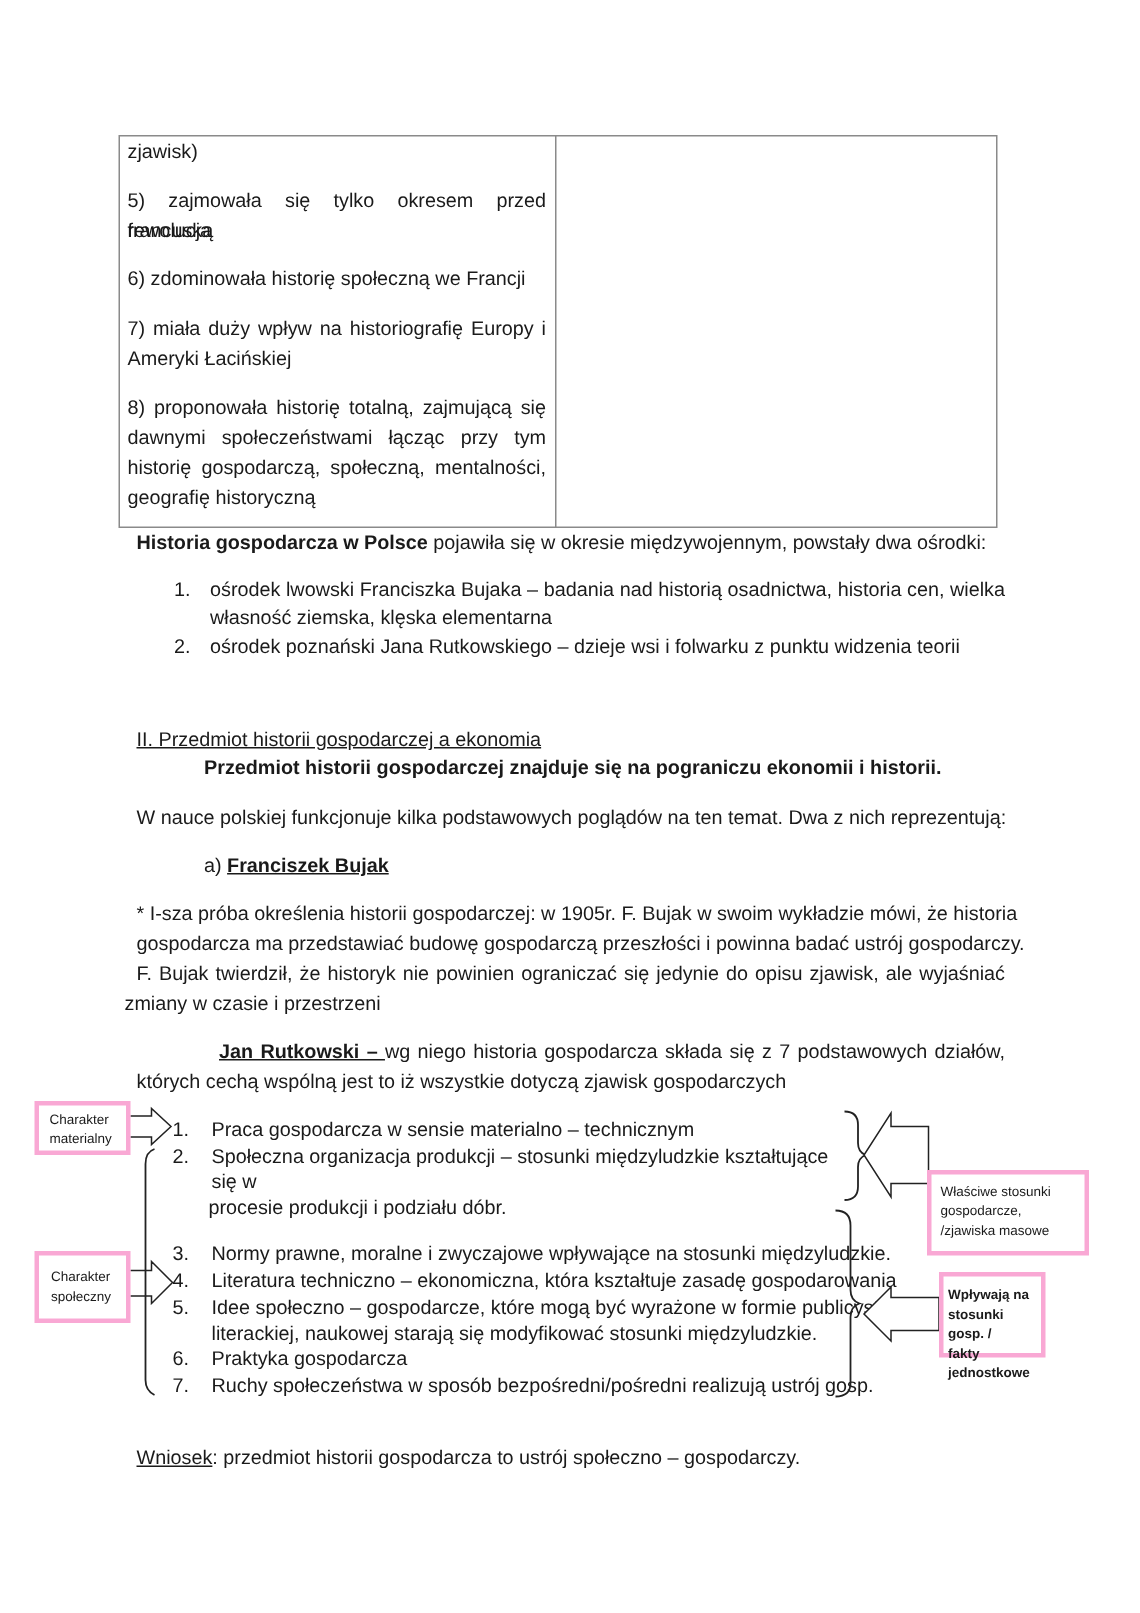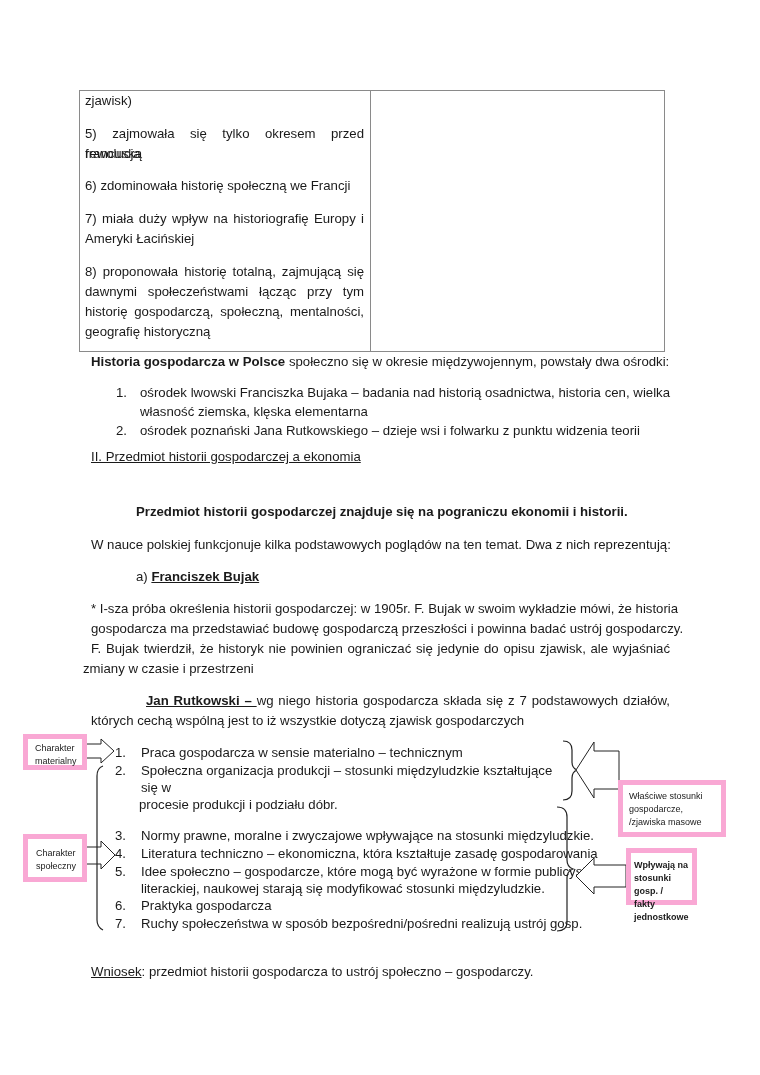--- a/index.html
+++ b/index.html
@@ -12,21 +12,21 @@
   .u { text-decoration: underline; }
 
   
   .tbl-outer { left: 79px; top: 90px; width: 586px; height: 262px; border: 1px solid #8a8a8a; }
   .tbl-divider { left: 370px; top: 90px; width: 1px; height: 262px; background: #8a8a8a; }
   .cell-line { left: 85px; width: 279px; font-size: 13.2px; line-height: 20px; }
   .cell-line.j { text-align: justify; text-align-last: justify; }
 
   .olnum { width: 20px; text-align: right; }
 
-  .box { border: 5px solid #f9a8d4; background: #fff; font-size: 9px; line-height: 13px; }
+  .box { border: 3px solid #f9a8d4; background: #fff; font-size: 9px; line-height: 13px; }
   svg { position: absolute; overflow: visible; }
 </style>
 </head>
 <body>
 
 <div class="abs tbl-outer"></div>
 <div class="abs tbl-divider"></div>
 <div class="abs" style="left:371px;top:91px;width:293px;height:260px;"></div>
 
 <div class="abs cell-line" style="top:91px;">zjawisk)</div>
@@ -34,30 +34,30 @@
 <div class="abs cell-line" style="top:144px;">francuską</div>
 <div class="abs cell-line" style="top:176px;">6) zdominowała historię społeczną we Francji</div>
 <div class="abs cell-line j" style="top:209px;">7) miała duży wpływ na historiografię Europy i</div>
 <div class="abs cell-line" style="top:229px;">Ameryki Łacińskiej</div>
 <div class="abs cell-line j" style="top:262px;">8) proponowała historię totalną, zajmującą się</div>
 <div class="abs cell-line j" style="top:282px;">dawnymi społeczeństwami łącząc przy tym</div>
 <div class="abs cell-line j" style="top:302px;">historię gospodarczą, społeczną, mentalności,</div>
 <div class="abs cell-line" style="top:322px;">geografię historyczną</div>
 
 <div class="abs txt" style="left:91px;top:352px;">
-  <span class="b">Historia gospodarcza w Polsce</span><span> społeczno się w okresie międzywojennym, powstały dwa ośrodki:</span>
+  <span class="b">Historia gospodarcza w Polsce</span><span> pojawiła się w okresie międzywojennym, powstały dwa ośrodki:</span>
 </div>
 
 <div class="abs txt olnum" style="left:107px;top:383px;">1.</div>
 <div class="abs txt just" style="left:140px;top:383px;width:530px;">ośrodek lwowski Franciszka Bujaka – badania nad historią osadnictwa, historia cen, wielka</div>
 <div class="abs txt" style="left:140px;top:402px;">własność ziemska, klęska elementarna</div>
 <div class="abs txt olnum" style="left:107px;top:421px;">2.</div>
 <div class="abs txt" style="left:140px;top:421px;">ośrodek poznański Jana Rutkowskiego – dzieje wsi i folwarku z punktu widzenia teorii</div>
 
-<div class="abs txt u" style="left:91px;top:447px;">II. Przedmiot historii gospodarczej a ekonomia</div>
+<div class="abs txt u" style="left:91px;top:483px;">II. Przedmiot historii gospodarczej a ekonomia</div>
 <div class="abs txt" style="left:136px;top:502px;font-weight:bold;">Przedmiot historii gospodarczej znajduje się na pograniczu ekonomii i historii.</div>
 <div class="abs txt" style="left:91px;top:535px;">W nauce polskiej funkcjonuje kilka podstawowych poglądów na ten temat. Dwa z nich reprezentują:</div>
 <div class="abs txt" style="left:136px;top:567px;">
   <span>a) </span><span class="b u">Franciszek Bujak</span>
 </div>
 
 <div class="abs txt just" style="left:91px;top:599px;width:579px;">* I-sza próba określenia historii gospodarczej: w 1905r. F. Bujak w swoim wykładzie mówi, że historia</div>
 <div class="abs txt just" style="left:91px;top:619px;width:579px;">gospodarcza ma przedstawiać budowę gospodarczą przeszłości i powinna badać ustrój gospodarczy.</div>
 <div class="abs txt just" style="left:91px;top:639px;width:579px;">F. Bujak twierdził, że historyk nie powinien ograniczać się jedynie do opisu zjawisk, ale wyjaśniać</div>
 <div class="abs txt" style="left:83px;top:659px;">zmiany w czasie i przestrzeni</div>

